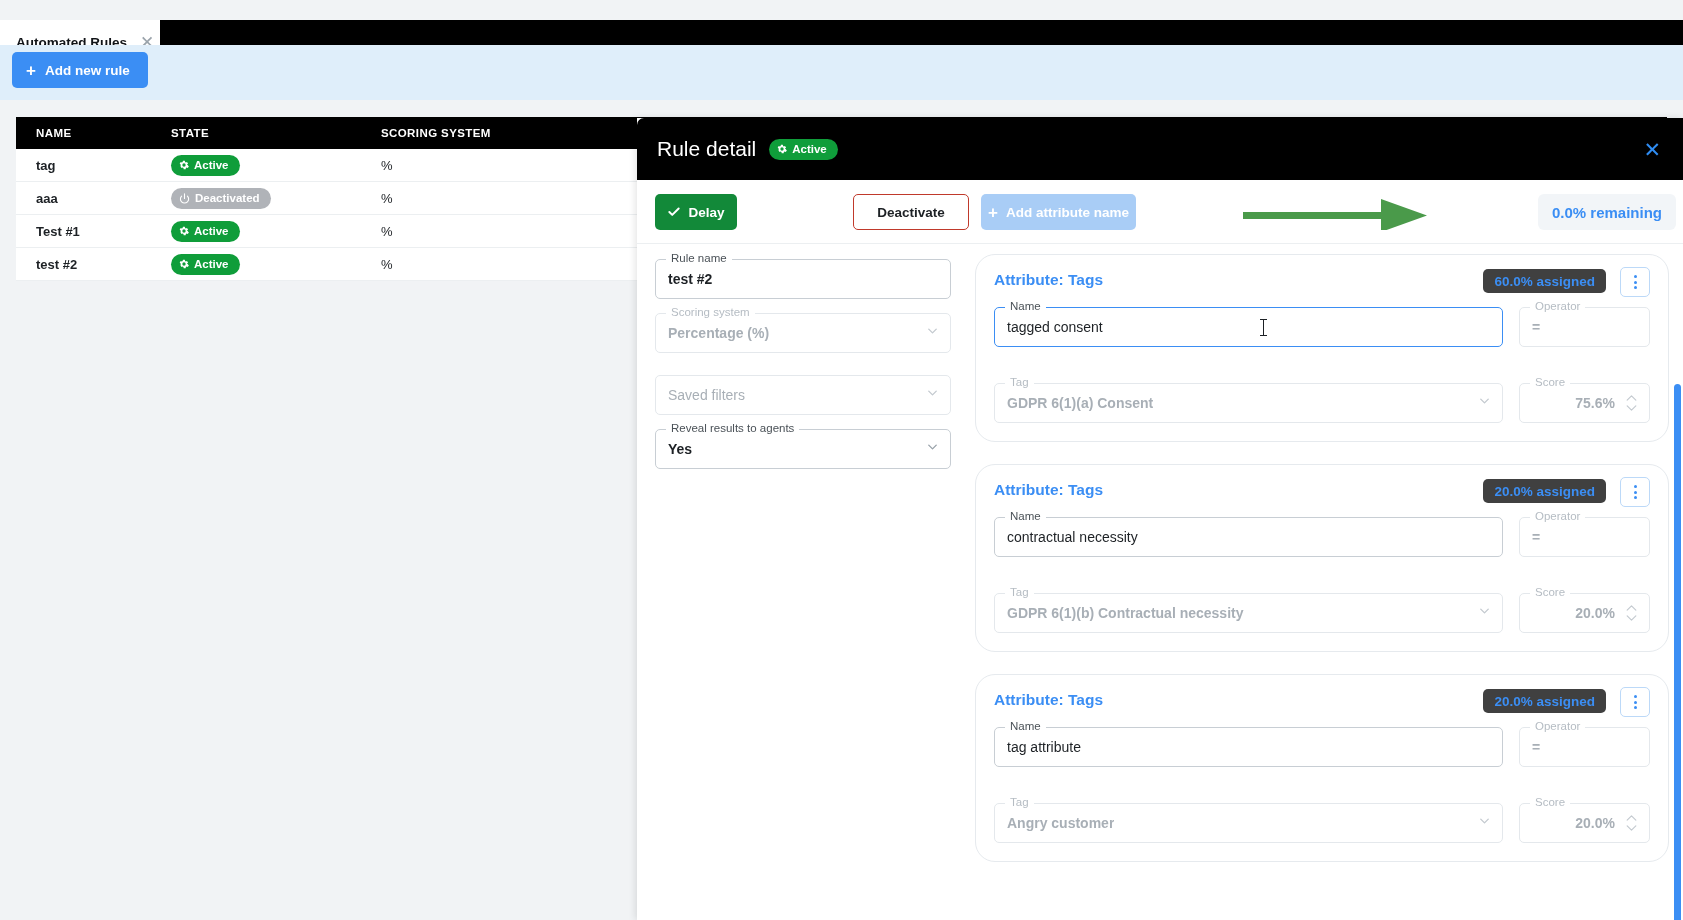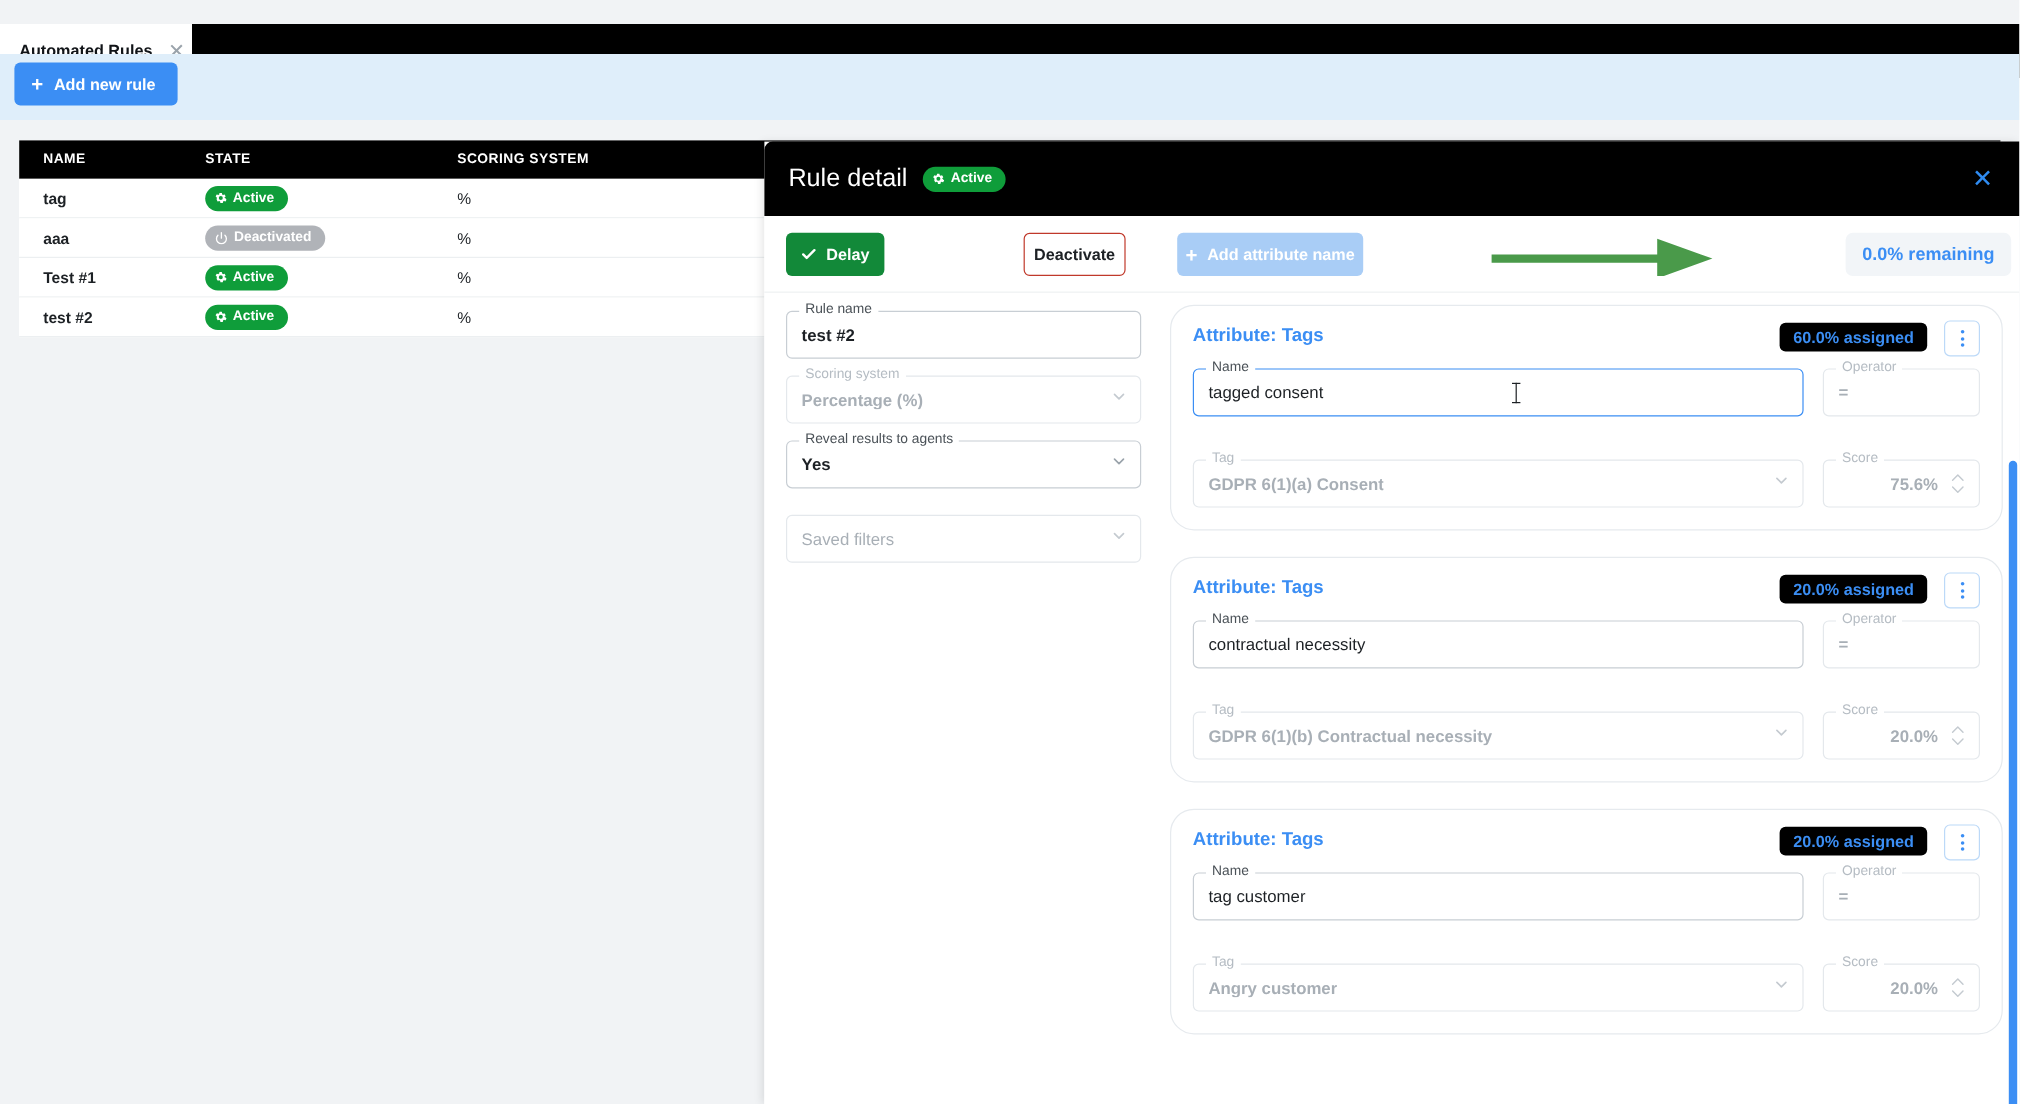--- a/index.html
+++ b/index.html
@@ -135,21 +135,21 @@
     font-family: "Liberation Sans", sans-serif;
     display: flex; align-items: center; justify-content: center;
     cursor: pointer;
   }
   .btn-save {
     left: 18px; width: 82px;
     background: #128939; border: none; color: #ffffff;
     gap: 7px;
   }
   .btn-deactivate {
-    left: 216px; width: 85px;
+    left: 216px; width: 116px;
     background: #ffffff; border: 1px solid #c0392b; color: #1d2125;
   }
   .btn-add-attr {
     left: 344px; width: 155px;
     background: #a9cdf6; border: none; color: #ffffff;
     gap: 8px;
   }
   .remaining-badge {
     position: absolute; right: 7px; top: 14px;
     height: 36px; min-width: 125px;
@@ -235,21 +235,21 @@
   }
   .card-head {
     position: relative; height: 24px; margin-bottom: 12px;
   }
   .card-title {
     font-size: 15.5px; font-weight: bold; color: #3b8ef4;
   }
   .assigned-badge {
     position: absolute; right: 44px; top: -2px;
     height: 24px; border-radius: 5px;
-    background: #000000;
+    background: #404040;
     display: flex; align-items: center;
     padding: 0 11px;
     font-size: 13.5px; font-weight: bold; color: #3b8ef4;
     white-space: nowrap;
   }
   .kebab {
     position: absolute; right: 0; top: -4px;
     width: 30px; height: 30px;
     border: 1px solid #bcd9f8; border-radius: 5px;
     display: flex; align-items: center; justify-content: center;
@@ -415,33 +415,33 @@
           <span class="field-label muted">Scoring system</span>
           <span class="field-value muted">Percentage (%)</span>
           <span class="chev muted">
             <svg width="15" height="15" viewBox="0 0 24 24" fill="none" stroke="currentColor" stroke-width="2.2" stroke-linecap="round" stroke-linejoin="round">
                 <polyline points="6 9 12 15 18 9"></polyline>
               </svg>
           </span>
         </div>
 
 
+        <div class="field muted" style="margin-top:22px">
+          <span class="field-value placeholder">Saved filters</span>
+          <span class="chev muted">
+            <svg width="15" height="15" viewBox="0 0 24 24" fill="none" stroke="currentColor" stroke-width="2.2" stroke-linecap="round" stroke-linejoin="round">
+                <polyline points="6 9 12 15 18 9"></polyline>
+              </svg>
+          </span>
+        </div>
+
         <div class="field">
           <span class="field-label">Reveal results to agents</span>
           <span class="field-value">Yes</span>
           <span class="chev">
-            <svg width="15" height="15" viewBox="0 0 24 24" fill="none" stroke="currentColor" stroke-width="2.2" stroke-linecap="round" stroke-linejoin="round">
-                <polyline points="6 9 12 15 18 9"></polyline>
-              </svg>
-          </span>
-        </div>
-
-        <div class="field muted" style="margin-top:22px">
-          <span class="field-value placeholder">Saved filters</span>
-          <span class="chev muted">
             <svg width="15" height="15" viewBox="0 0 24 24" fill="none" stroke="currentColor" stroke-width="2.2" stroke-linecap="round" stroke-linejoin="round">
                 <polyline points="6 9 12 15 18 9"></polyline>
               </svg>
           </span>
         </div>
 
       </div>
 
       <div class="cards-col">
         <div id="cards-host">
@@ -555,21 +555,21 @@
                   <span class="kebab-dots">
                     <i></i>
                     <i></i>
                     <i></i>
                   </span>
                 </span></div>
               <div class="row2">
                 <div class="cell-wide">
                   <div class="field">
                     <span class="field-label">Name</span>
-                    <span class="field-value normal">tag customer</span>
+                    <span class="field-value normal">tag attribute</span>
                   </div>
                 </div>
                 <div class="cell-narrow">
                   <div class="field muted">
                     <span class="field-label muted">Operator</span>
                     <span class="field-value muted">=</span>
                   </div>
                 </div>
               </div>
               <div class="spacer-row"></div>

